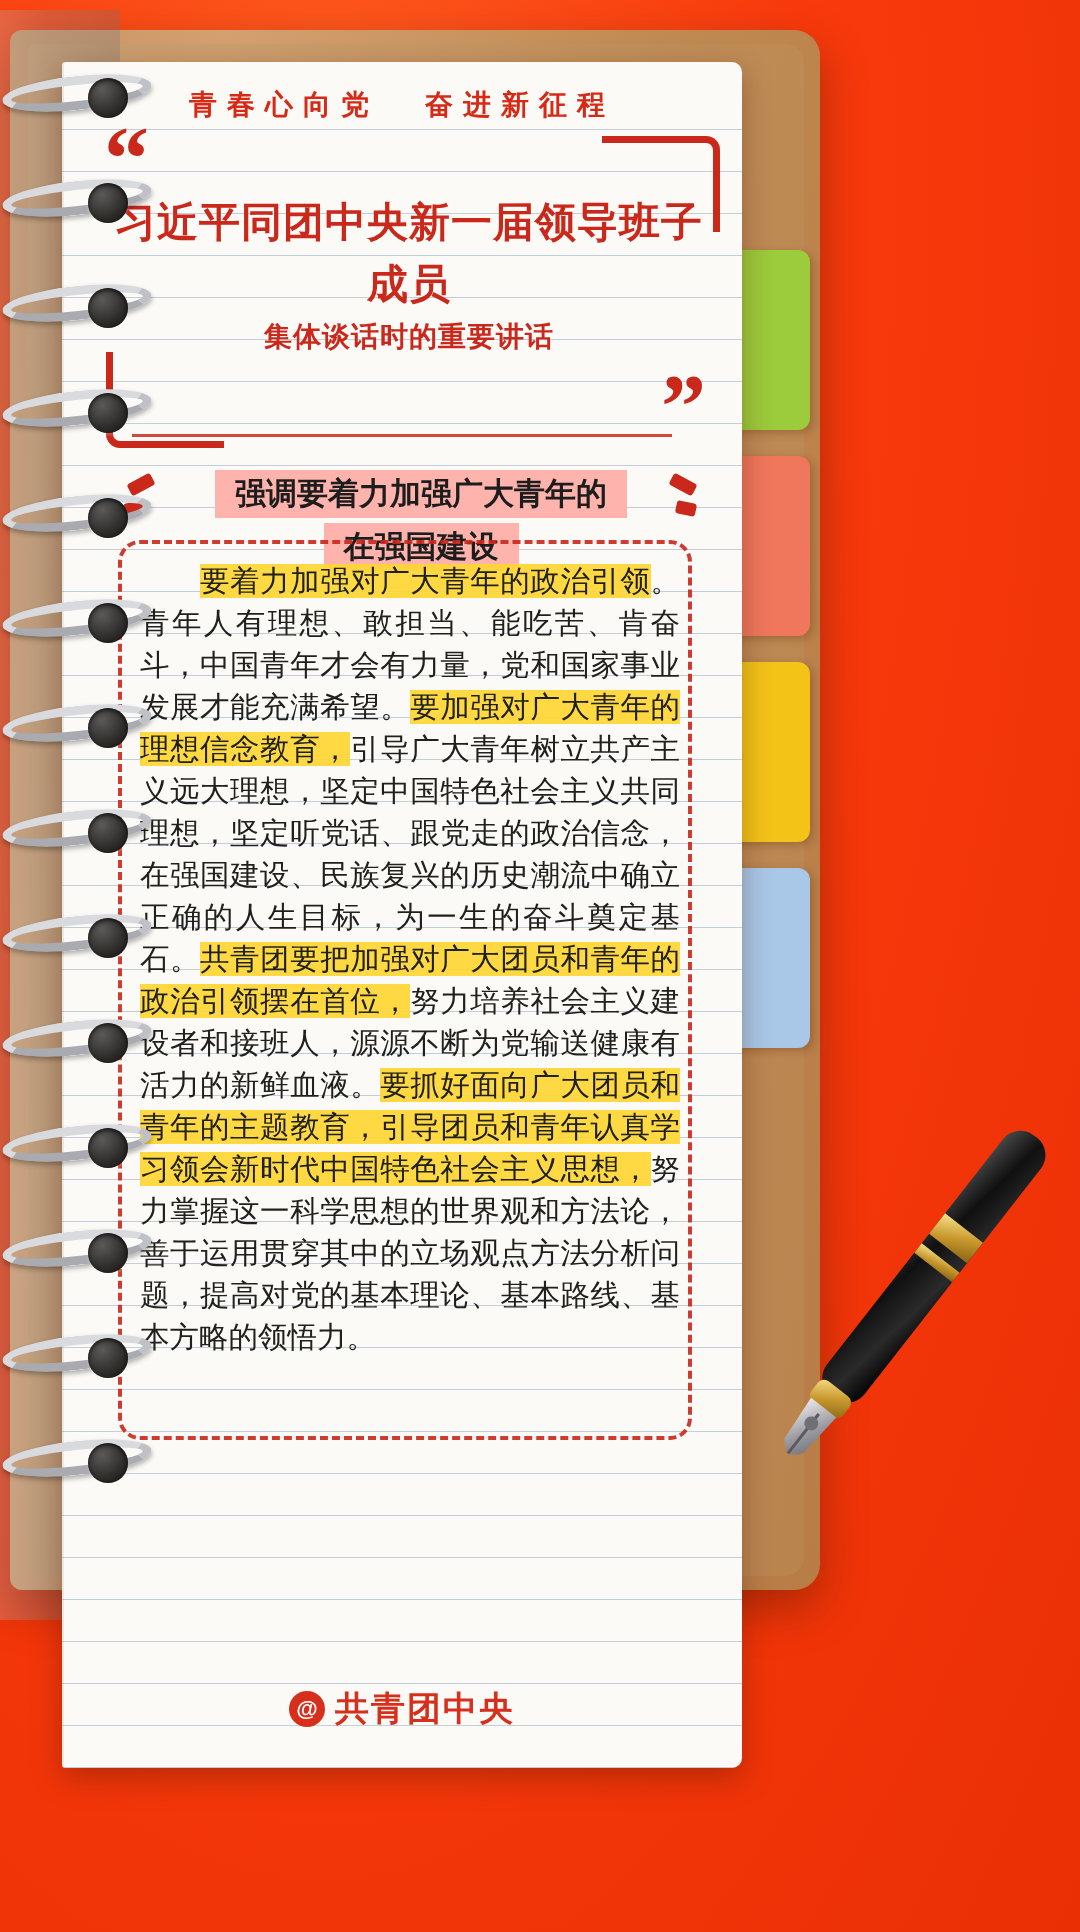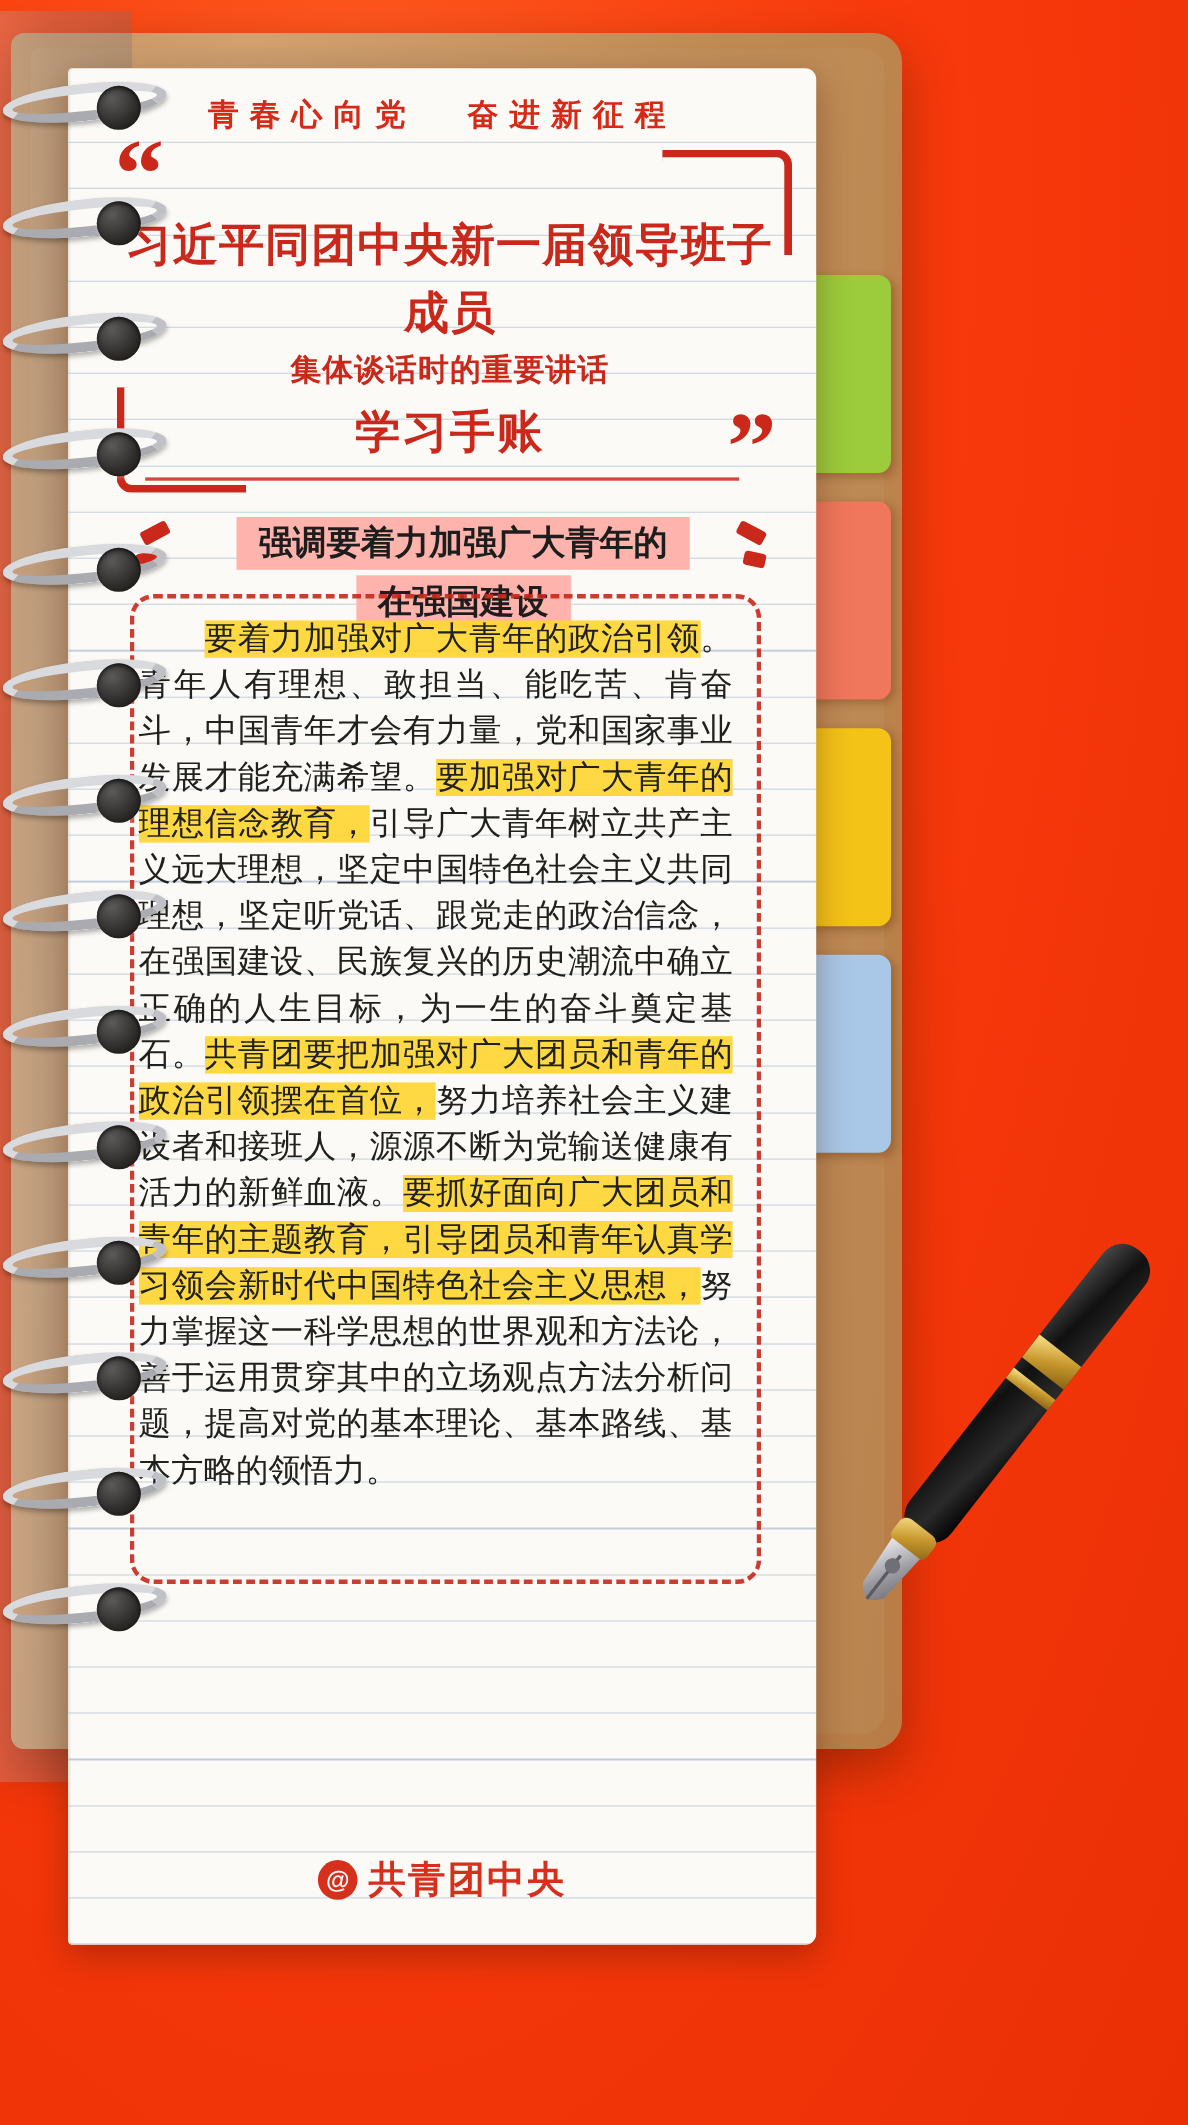--- a/index.html
+++ b/index.html
@@ -185,21 +185,21 @@
   .body-frame {
     position: absolute;
     left: 56px; top: 478px; width: 574px; height: 900px;
     border: 4px dashed #c9281b;
     border-radius: 22px;
     opacity: .9;
   }
   
   .body-text {
     position: absolute;
-    left: 64px; top: 498px; width: 540px;
+    left: 78px; top: 498px; width: 540px;
     font-family: "Liberation Serif", serif;
     font-size: 29.5px;
     line-height: 42px;
     color: #20201e;
     text-align: justify;
     text-indent: 60px;
   }
   .body-text .hl {
     background: linear-gradient(to bottom, rgba(255,214,51,.92) 0%, rgba(255,214,51,.92) 100%);
     padding: 1px 0;
@@ -260,21 +260,20 @@
 
   <div class="quote-open">“</div>
   <div class="quote-close">”</div>
 
   <div class="bracket br-tr"></div>
   <div class="bracket br-bl"></div>
 
   <div class="title-block">
     <div class="title-line1">习近平同团中央新一届领导班子成员</div>
     <div class="title-line2">集体谈话时的重要讲话</div>
-    <div class="title-line3">学习手账</div>
   </div>
 
   <div class="divider"></div>
 
   <div class="deco-left">
       <i></i>
       <i></i>
     </div>
   <div class="deco-right">
       <i></i>

